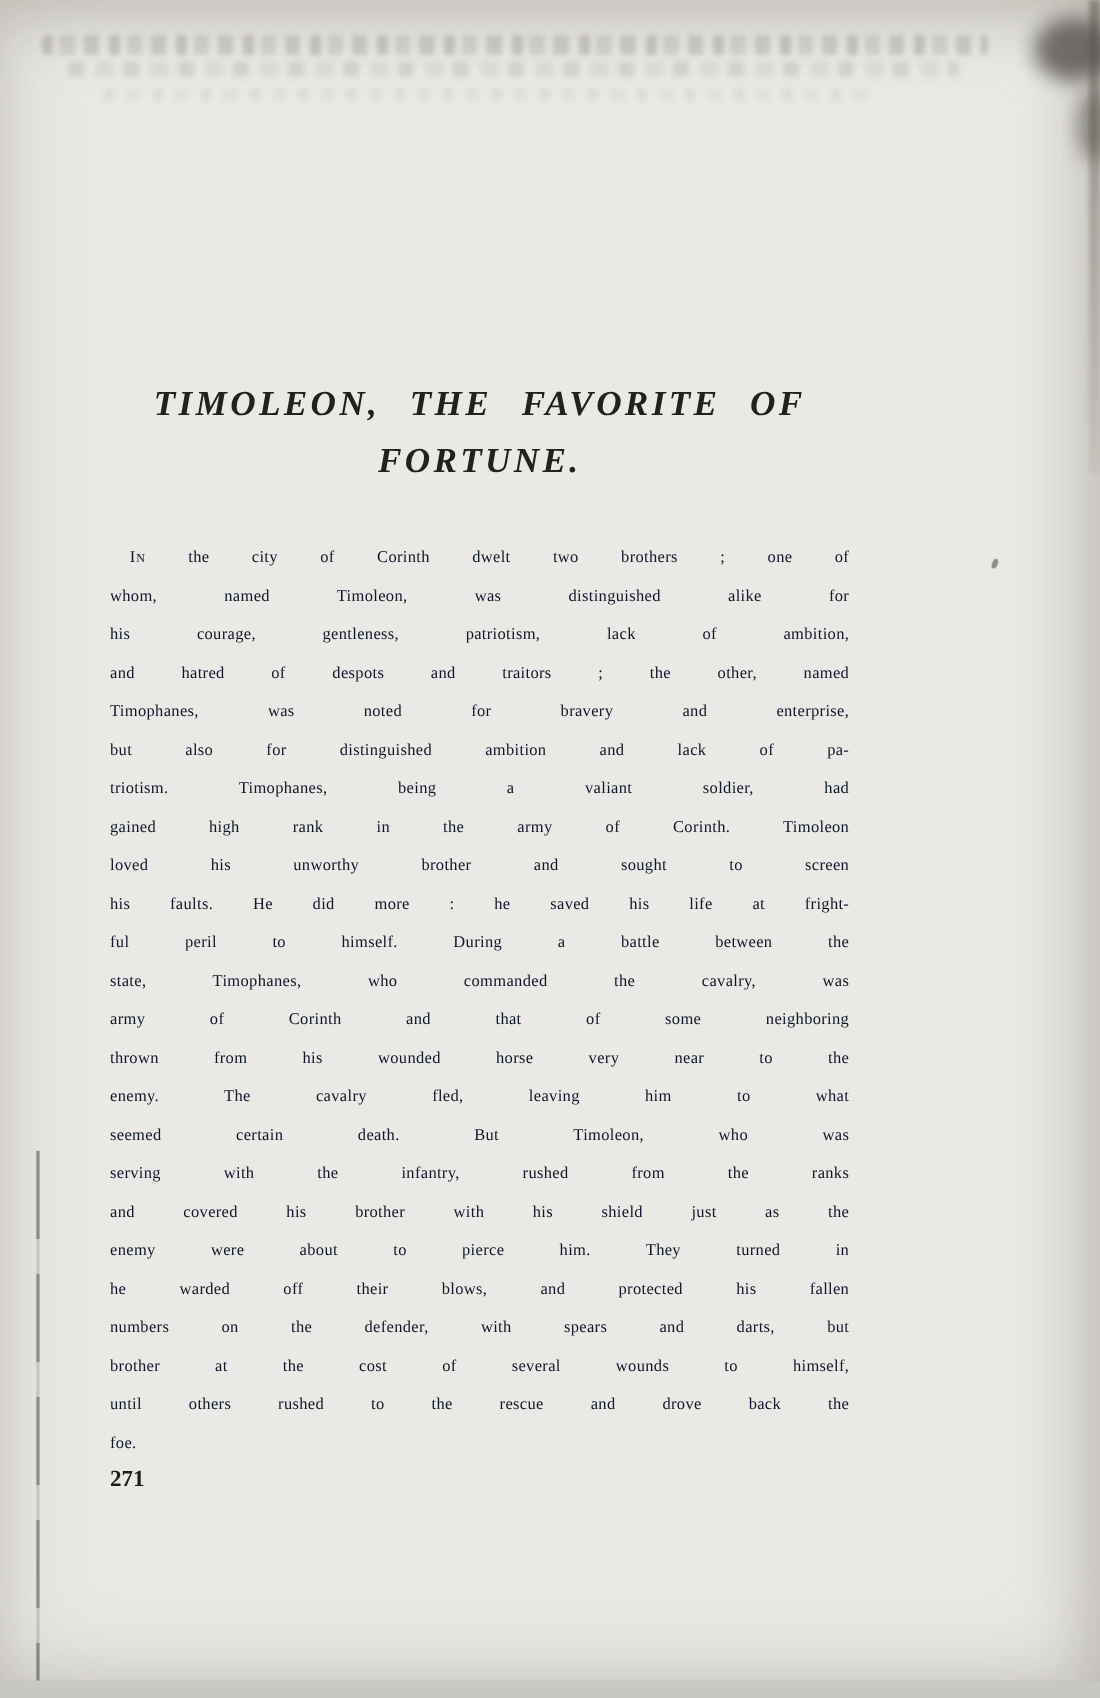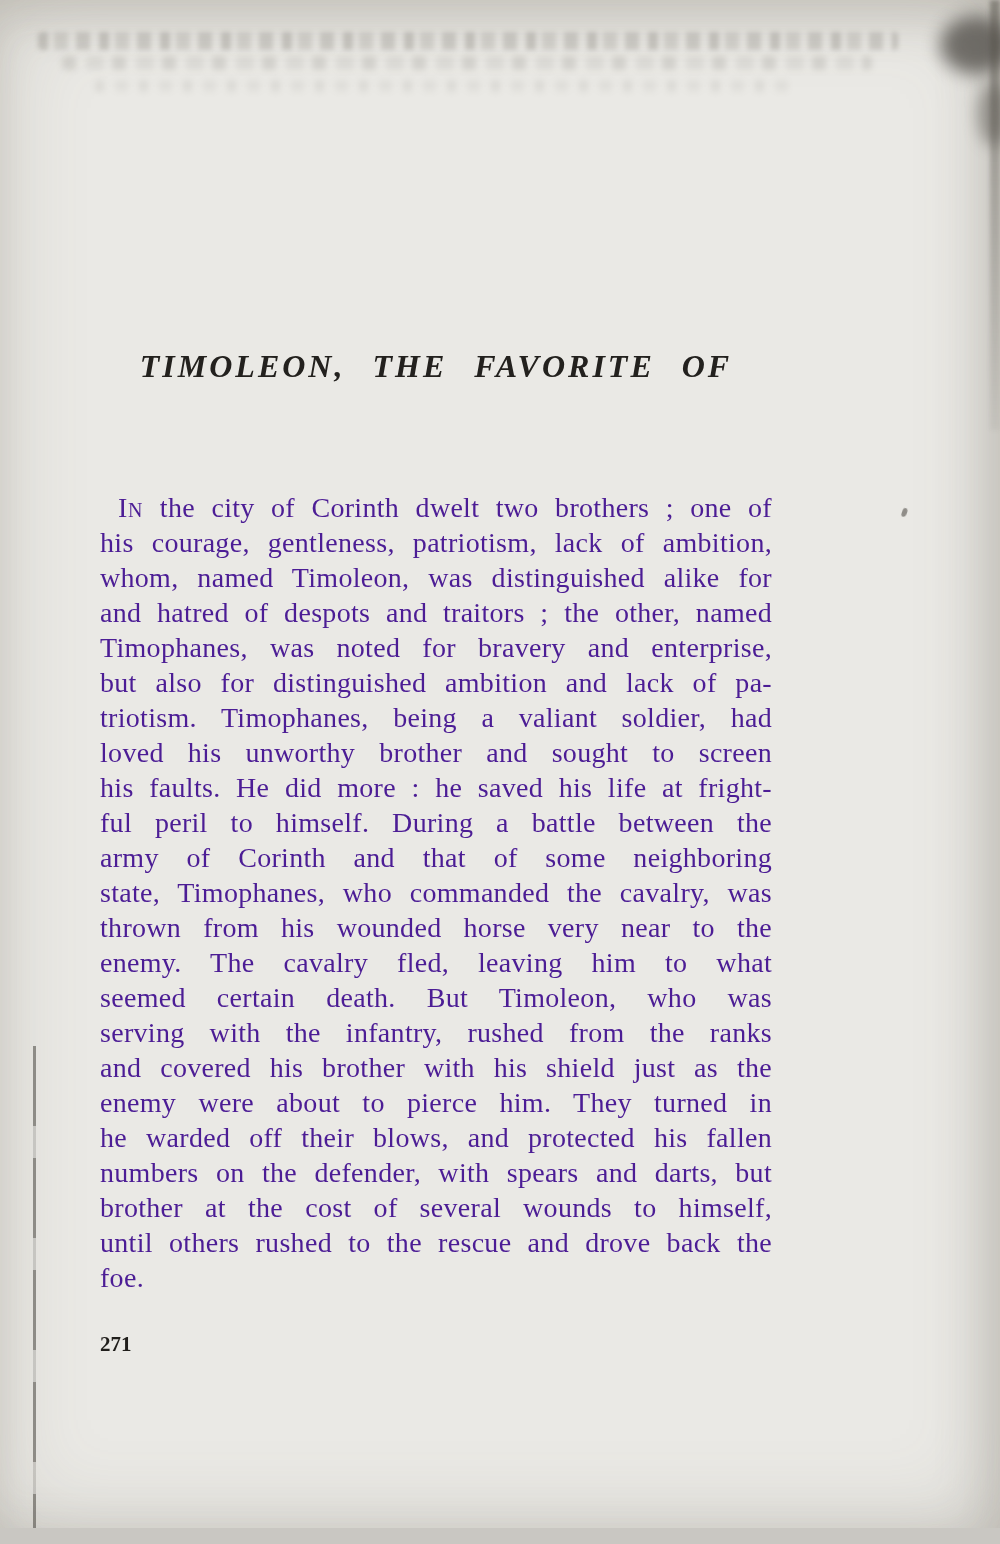--- a/index.html
+++ b/index.html
@@ -63,24 +63,24 @@
     letter-spacing: 3px;
     word-spacing: 16px;
     color: #23211e;
   }
   .title span { display: block; }
 
   
   .bodytext {
     position: absolute;
     top: 490px; left: 100px; width: 672px;
-    font-size: 28px;
+    font-size: 15px;
     line-height: 35px;
     letter-spacing: .3px;
-    color: #4c1d95;
+    color: #0f172a;
   }
   .line {
     text-align: justify;
     text-align-last: justify;
     white-space: normal;
   }
   .line.last { text-align-last: left; }
   .line.indent { text-indent: 18px; }
   .smallcaps { font-variant: small-caps; letter-spacing: .8px; }
 
@@ -105,35 +105,37 @@
   <div class="artifact bleed2"></div>
   <div class="artifact bleed3"></div>
   <div class="artifact corner-blotch"></div>
   <div class="artifact corner-blotch2"></div>
   <div class="artifact right-band"></div>
   <div class="artifact left-line"></div>
   <div class="artifact speck"></div>
 
   <h1 class="title">
     <span>TIMOLEON, THE FAVORITE OF</span>
+    <span>FORTUNE.</span>
   </h1>
 
   <div class="bodytext">
     <div class="line indent"><span class="smallcaps">In</span> <span>the city of Corinth dwelt two brothers ; one of</span></div>
+    <div class="line">whom, named Timoleon, was distinguished alike for</div>
     <div class="line">his courage, gentleness, patriotism, lack of ambition,</div>
-    <div class="line">whom, named Timoleon, was distinguished alike for</div>
     <div class="line">and hatred of despots and traitors ; the other, named</div>
     <div class="line">Timophanes, was noted for bravery and enterprise,</div>
     <div class="line">but also for distinguished ambition and lack of pa-</div>
     <div class="line">triotism. Timophanes, being a valiant soldier, had</div>
+    <div class="line">gained high rank in the army of Corinth. Timoleon</div>
     <div class="line">loved his unworthy brother and sought to screen</div>
     <div class="line">his faults. He did more : he saved his life at fright-</div>
     <div class="line">ful peril to himself. During a battle between the</div>
+    <div class="line">state, Timophanes, who commanded the cavalry, was</div>
     <div class="line">army of Corinth and that of some neighboring</div>
-    <div class="line">state, Timophanes, who commanded the cavalry, was</div>
     <div class="line">thrown from his wounded horse very near to the</div>
     <div class="line">enemy. The cavalry fled, leaving him to what</div>
     <div class="line">seemed certain death. But Timoleon, who was</div>
     <div class="line">serving with the infantry, rushed from the ranks</div>
     <div class="line">and covered his brother with his shield just as the</div>
     <div class="line">enemy were about to pierce him. They turned in</div>
     <div class="line">he warded off their blows, and protected his fallen</div>
     <div class="line">numbers on the defender, with spears and darts, but</div>
     <div class="line">brother at the cost of several wounds to himself,</div>
     <div class="line">until others rushed to the rescue and drove back the</div>

